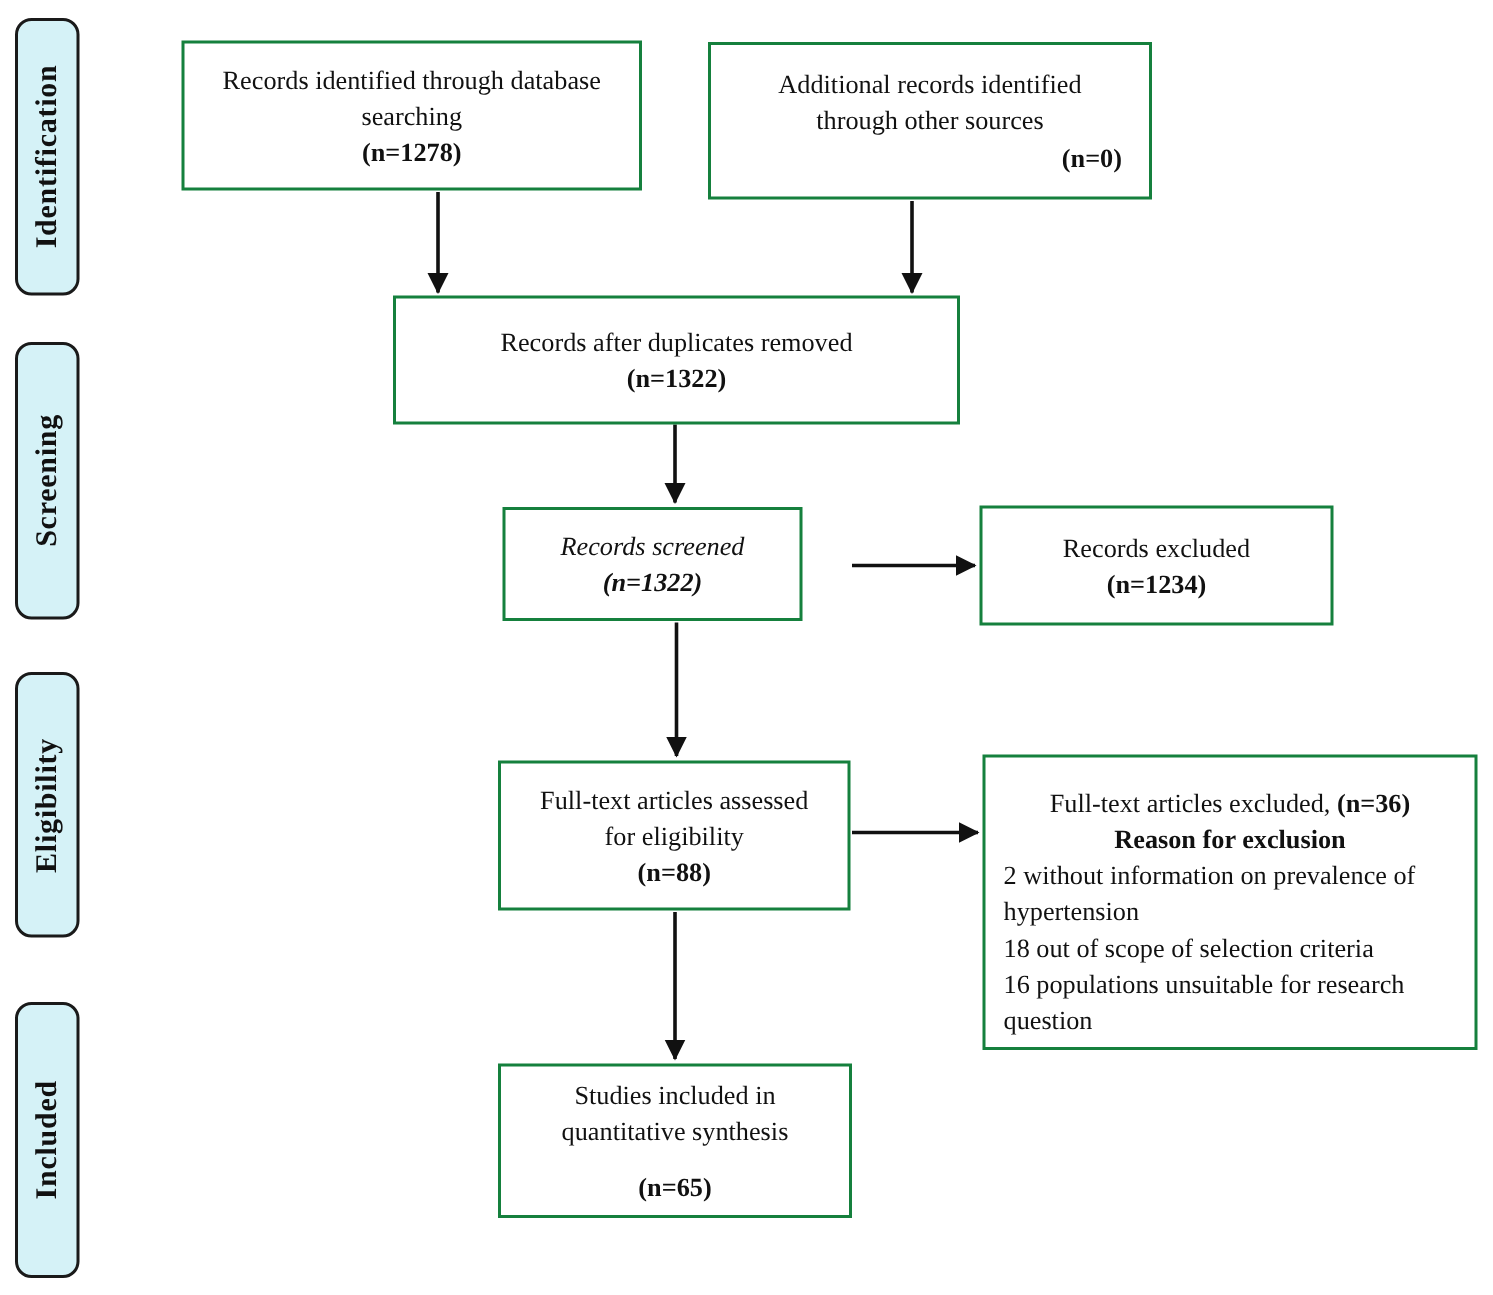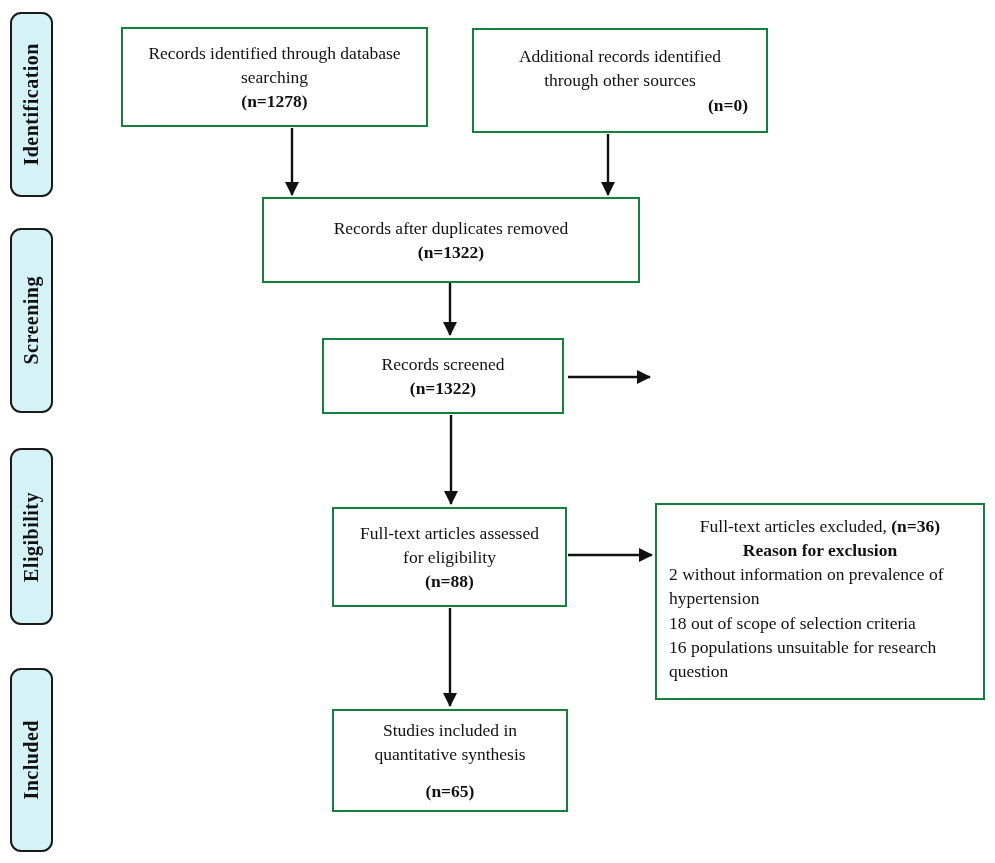--- a/index.html
+++ b/index.html
@@ -29,28 +29,28 @@
     align-items: center;
     text-align: center;
     font-size: 17.5px;
     line-height: 1.38;
   }
   .fbox .count { font-weight: bold; }
 
   #box-db        { left: 121px; top:  27px; width: 307px; height: 100px; padding: 0 20px; }
   #box-other     { left: 472px; top:  28px; width: 296px; height: 105px; padding: 4px 18px; align-items: flex-end; }
   #box-dedup     { left: 262px; top: 197px; width: 378px; height:  86px; }
-  #box-screened  { left: 322px; top: 338px; width: 242px; height:  76px; }
+  #box-screened  { left: 335px; top: 338px; width: 200px; height:  76px; font-style: italic; }
   #box-excluded  { left: 653px; top: 337px; width: 236px; height:  80px; }
   #box-fulltext  { left: 332px; top: 507px; width: 235px; height: 100px; padding: 0 14px; }
   #box-included  { left: 332px; top: 709px; width: 236px; height: 103px; padding: 0 14px; gap: 12px; }
 
   #box-ftexcluded {
     left: 655px; top: 503px; width: 330px; height: 197px;
-    justify-content: flex-start;
+    justify-content: flex-end;
     align-items: stretch;
     text-align: left;
     padding: 9px 12px 6px 12px;
   }
   #box-ftexcluded .centered { text-align: center; }
   #box-ftexcluded .bold     { font-weight: bold; }
 
   
   .stage {
     position: absolute;
@@ -132,20 +132,24 @@
   <div class="fbox" id="box-dedup">
     <div>Records after duplicates removed</div>
     <div class="count">(n=1322)</div>
   </div>
 
   <div class="fbox" id="box-screened">
     <div>Records screened</div>
     <div class="count">(n=1322)</div>
   </div>
 
+  <div class="fbox" id="box-excluded">
+    <div>Records excluded</div>
+    <div class="count">(n=1234)</div>
+  </div>
 
   <div class="fbox" id="box-fulltext">
     <div>Full-text articles assessed for eligibility</div>
     <div class="count">(n=88)</div>
   </div>
 
   <div class="fbox" id="box-ftexcluded">
     <div class="centered">
       <span>Full-text articles excluded,</span>
       <span class="bold">(n=36)</span>

